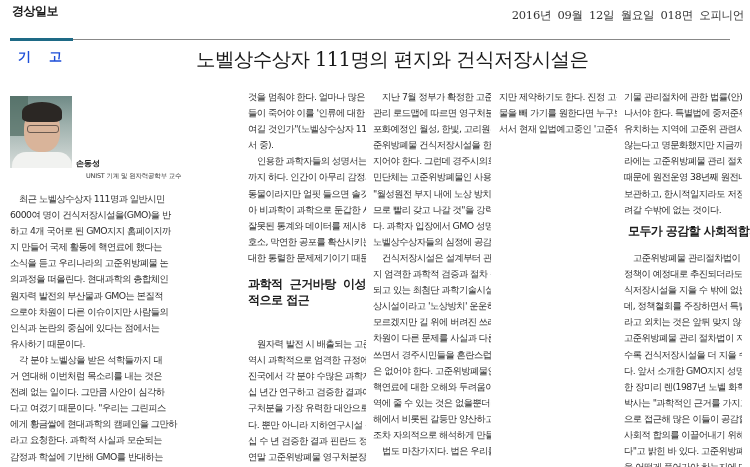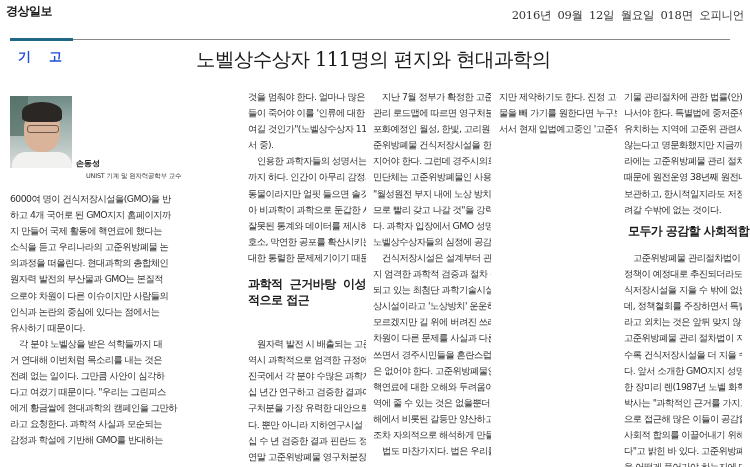--- a/index.html
+++ b/index.html
@@ -1,18 +1,18 @@
 <!DOCTYPE html>
 <html><head>
 <meta charset="utf-8">
 <style>
   html, body { margin: 0; padding: 0; background: #ffffff; }
   body { width: 750px; height: 467px; position: relative; overflow: hidden;
          font-family: "DejaVu Sans", "Liberation Sans", sans-serif; color: #2a2a2a; }
-  .masthead { position: absolute; left: 6px; top: 3px; font-size: 12px; font-weight: bold; color: #1a1a1a; letter-spacing: -0.5px; }
+  .masthead { position: absolute; left: 12px; top: 3px; font-size: 12px; font-weight: bold; color: #1a1a1a; letter-spacing: -0.5px; }
   .dateline { position: absolute; right: 6px; top: 8px; font-family: "DejaVu Serif", "Liberation Serif", serif; font-size: 11.5px; color: #333; letter-spacing: -0.3px; word-spacing: 3px; }
   .rule { position: absolute; left: 10px; top: 39px; width: 355px; height: 1px; background: #888; }
   .rule2 { position: absolute; left: 365px; top: 39px; width: 365px; height: 1px; background: #888; }
   .rule-accent { position: absolute; left: 10px; top: 38px; width: 63px; height: 3px; background: #1e6a86; }
   .section-label { position: absolute; left: 18px; top: 48px; font-size: 13px; font-weight: bold; color: #1d4ed8; letter-spacing: 18px; }
   .headline { position: absolute; left: 196px; top: 46px; font-family: "DejaVu Serif", "Liberation Serif", serif; font-size: 19.5px; color: #1a1a1a; letter-spacing: -0.6px; white-space: nowrap; }
   .photo { position: absolute; left: 10px; top: 96px; width: 62px; height: 72px; overflow: hidden;
            background: linear-gradient(180deg, #6f8a86 0%, #9fb1ad 40%, #d9dedc 100%); }
   .photo .bgtree { position: absolute; left: 0; top: 0; width: 18px; height: 40px; background: #4d6a60; opacity: .7; }
   .photo .head { position: absolute; left: 14px; top: 12px; width: 36px; height: 44px; border-radius: 45% 45% 42% 42%; background: #d9b49a; }
@@ -37,33 +37,34 @@
 <body>
 
 <div class="masthead">경상일보</div>
 <div class="dateline">2016년 09월 12일 월요일 018면 오피니언</div>
 
 <div class="rule"></div>
 <div class="rule2"></div>
 <div class="rule-accent"></div>
 
 <div class="section-label">기고</div>
-<div class="headline">노벨상수상자 111명의 편지와 현대과학의</div>
+<div class="headline">노벨상수상자 111명의 편지와 건식저장시설은</div>
 
 <div class="photo">
   <div class="bgtree"></div>
   <div class="shirt"></div>
   <div class="head"></div>
   <div class="hair"></div>
   <div class="glasses"></div>
 </div>
 <div class="author-name">손동성</div>
 <div class="author-title">UNIST 기계 및 원자력공학부 교수</div>
 
 <div class="col c1">
+  <span class="line ind">최근 노벨상수상자 111명과 일반시민</span>
   <span class="line">6000여 명이 건식저장시설을(GMO)을 반</span>
   <span class="line">하고 4개 국어로 된 GMO지지 홈페이지까</span>
   <span class="line">지 만들어 국제 활동에 핵연료에 했다는</span>
   <span class="line">소식을 듣고 우리나라의 고준위방폐물 논</span>
   <span class="line">의과정을 떠올린다. 현대과학의 총합체인</span>
   <span class="line">원자력 발전의 부산물과 GMO는 본질적</span>
   <span class="line">으로야 차원이 다른 이슈이지만 사람들의</span>
   <span class="line">인식과 논란의 중심에 있다는 점에서는</span>
   <span class="line">유사하기 때문이다.</span>
   <span class="line ind">각 분야 노벨상을 받은 석학들까지 대</span>

